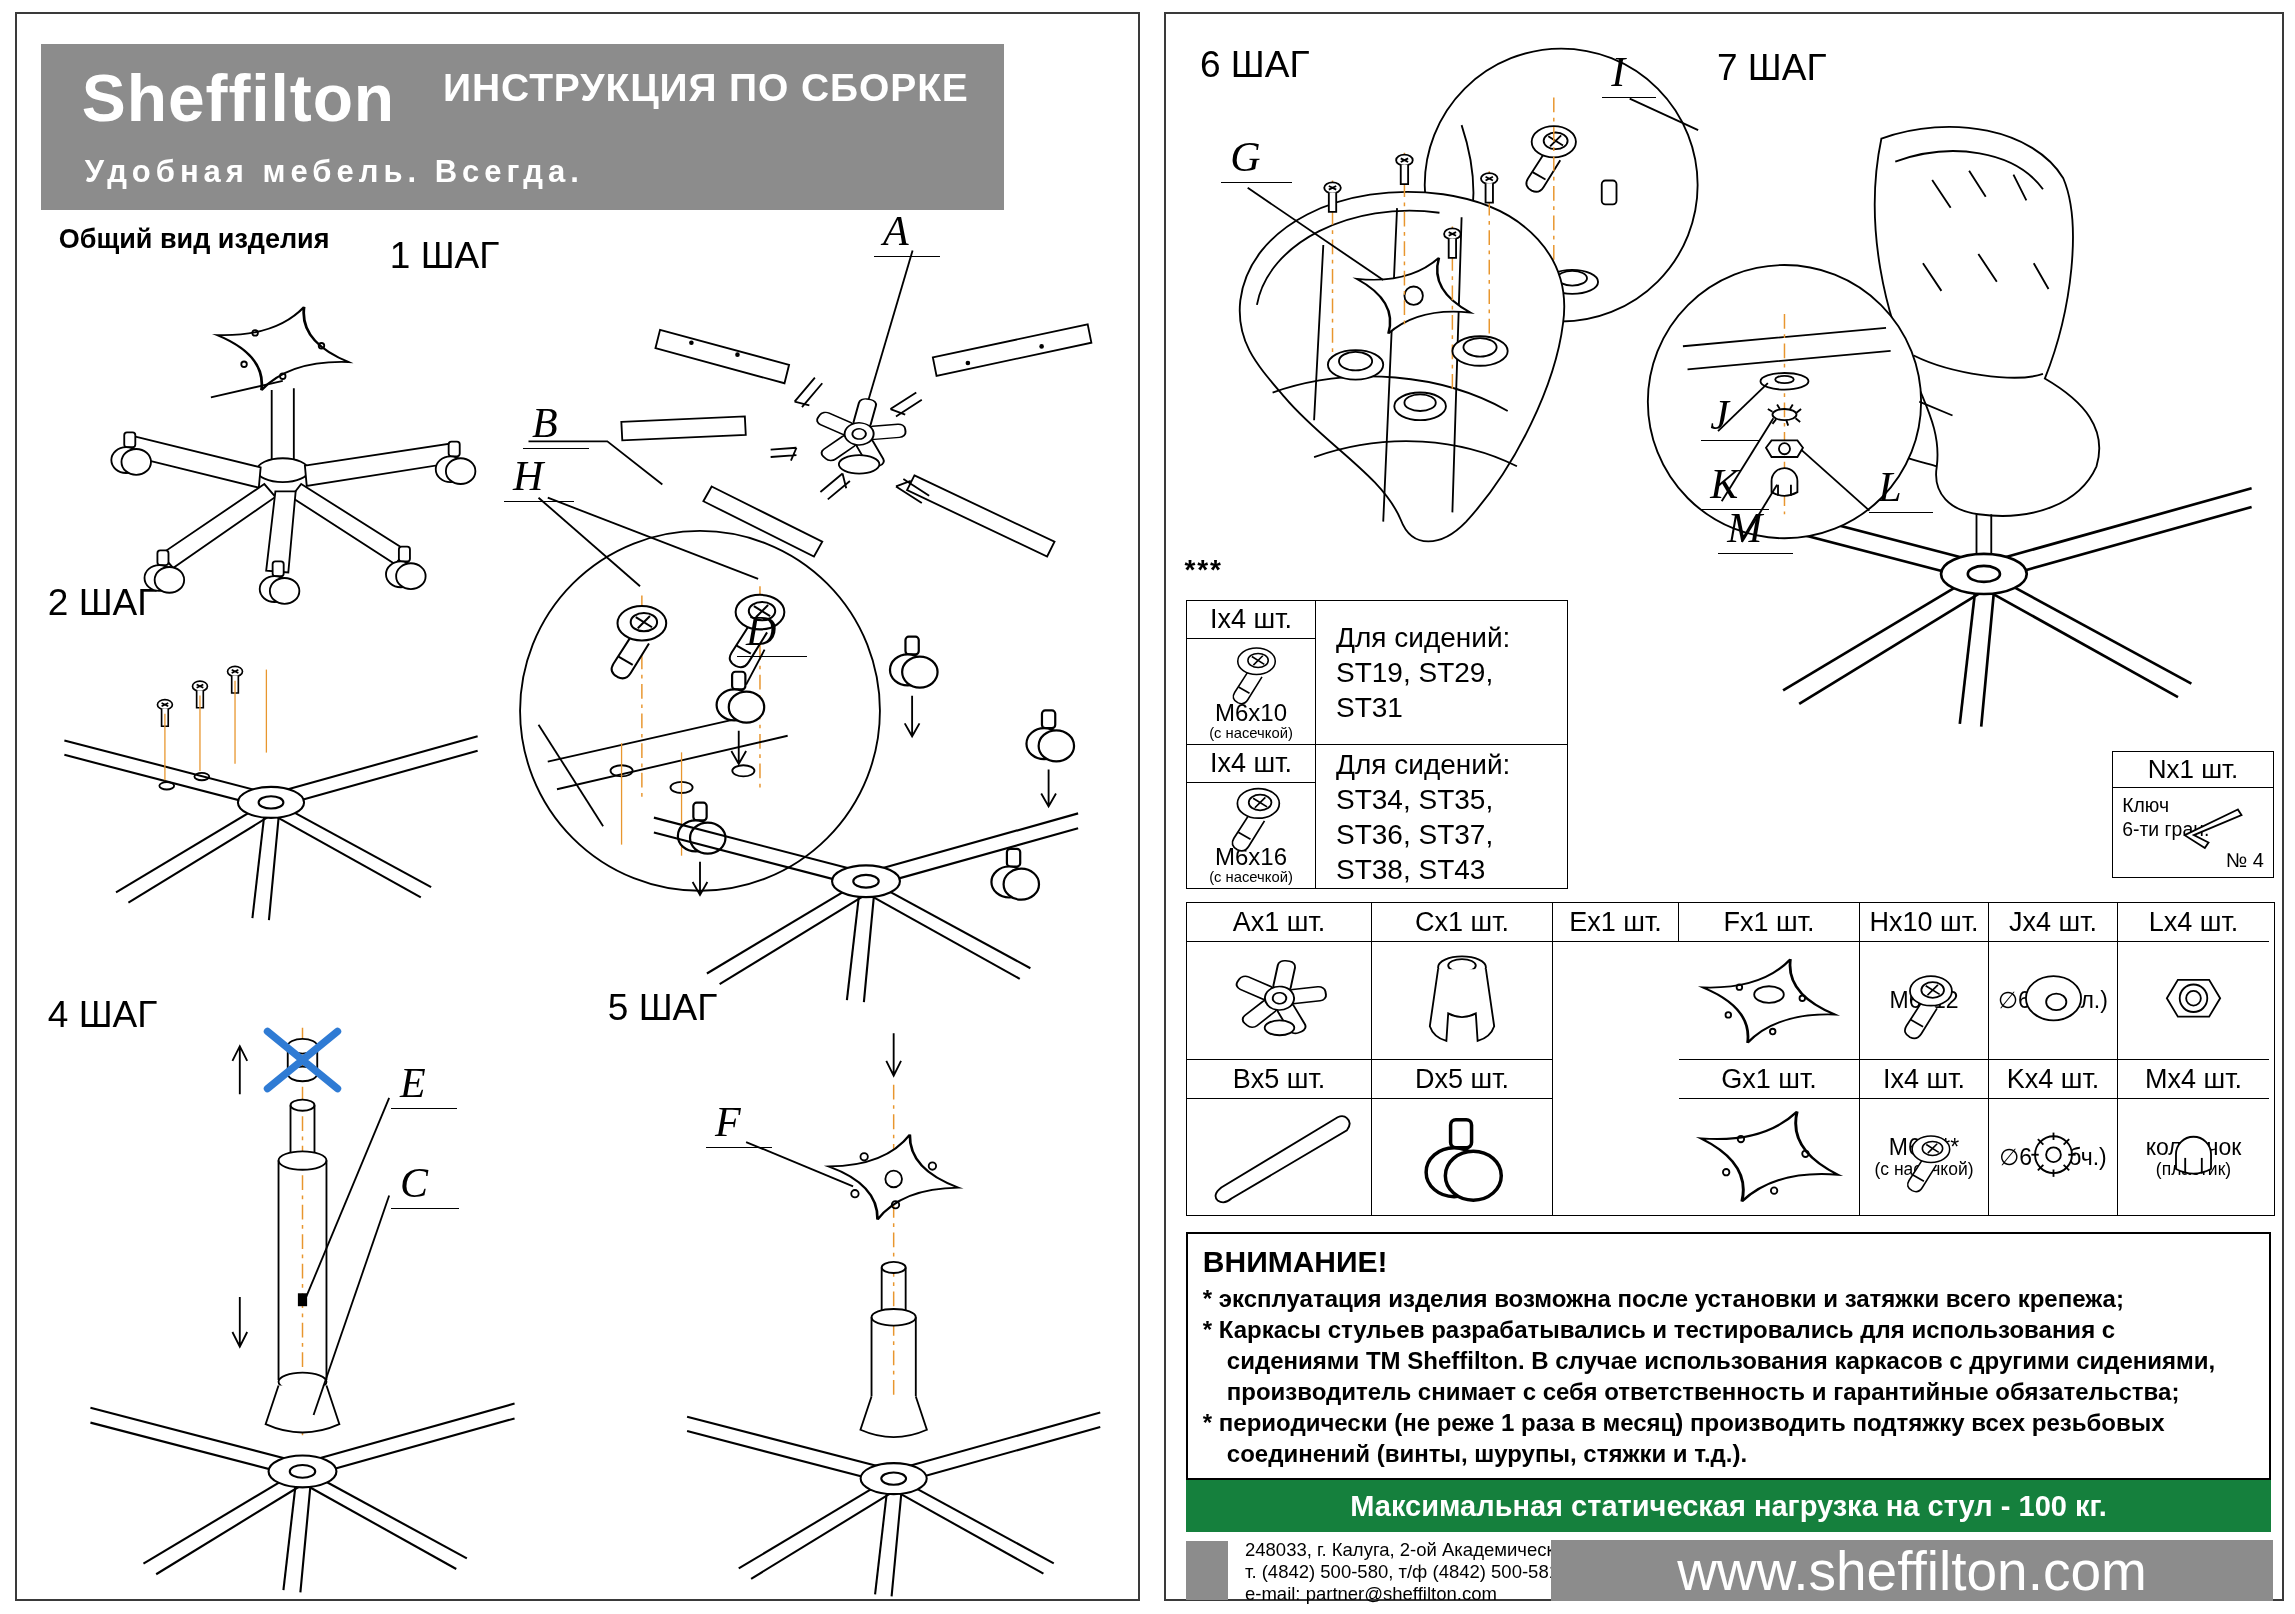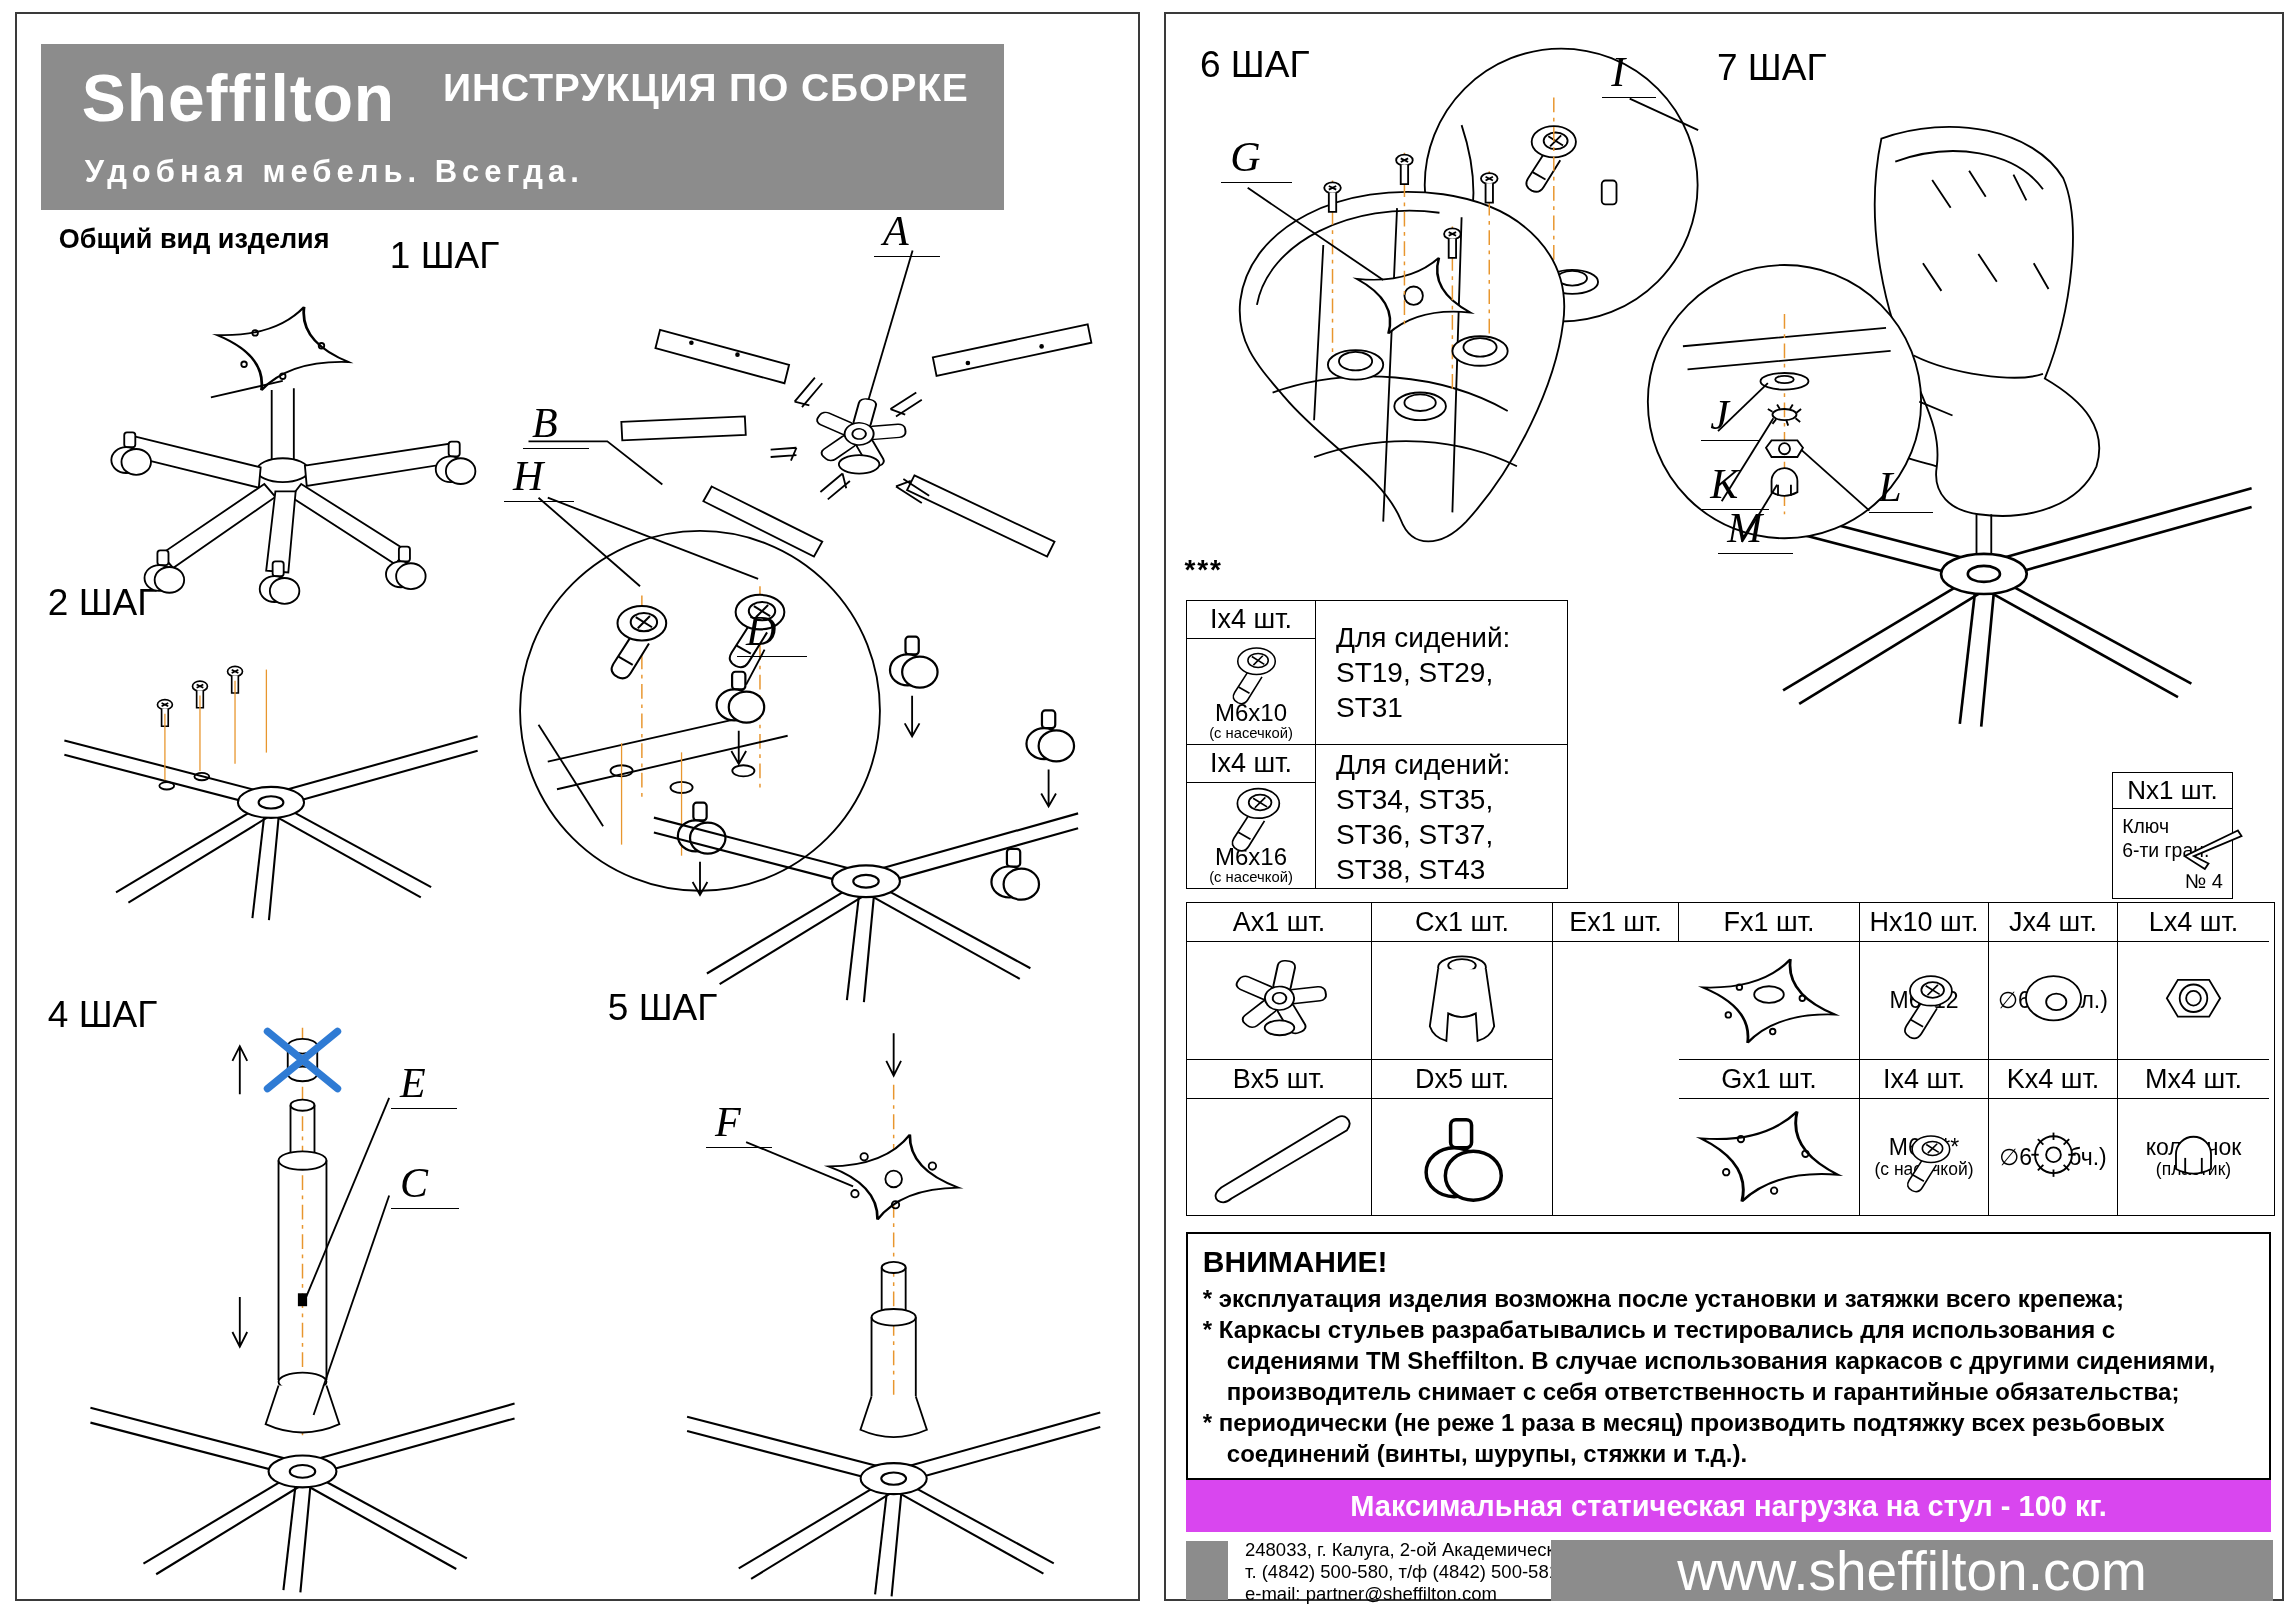--- a/index.html
+++ b/index.html
@@ -22,39 +22,39 @@
   .screw-table{position:absolute;left:20px;top:586px;width:382px;border:1.8px solid #000;box-sizing:border-box;}
   .st-row{display:flex;height:143px;}
   .st-row + .st-row{border-top:1.8px solid #000;}
   .st-left{width:129px;border-right:1.8px solid #000;display:flex;flex-direction:column;box-sizing:border-box;}
   .st-qty{height:37px;line-height:37px;text-align:center;font-size:27px;border-bottom:1.8px solid #000;}
   .st-pic{flex:1;display:flex;align-items:center;justify-content:center;}
   .st-size{text-align:center;font-size:24px;line-height:24px;}
   .st-note{text-align:center;font-size:14.8px;line-height:16.6px;padding-bottom:2.8px;}
   .st-right{flex:1;display:flex;flex-direction:column;justify-content:center;padding-left:20px;font-size:28px;line-height:35px;}
   
-  .key-box{position:absolute;left:946px;top:758px;width:121px;height:127px;border:1.8px solid #000;box-sizing:border-box;}
+  .key-box{position:absolute;left:946px;top:737px;width:162px;height:127px;border:1.8px solid #000;box-sizing:border-box;}
   .kb-qty{height:35px;line-height:35px;text-align:center;font-size:26px;border-bottom:1.8px solid #000;}
   .kb-name{position:absolute;left:9.2px;top:41px;font-size:19.4px;line-height:24px;}
   .kb-num{position:absolute;right:9.2px;bottom:5.5px;font-size:20px;}
   
   .parts-table{position:absolute;left:20px;top:888px;width:1089px;border:1.8px solid #000;box-sizing:border-box;display:grid;grid-template-columns:185px 181px 126px 181px 129px 129px 151px;grid-template-rows:39px 118px 39px 116px;}
   .pt-h{font-size:27px;display:flex;align-items:center;justify-content:center;box-sizing:border-box;}
   .pt-img{display:flex;flex-direction:column;align-items:center;justify-content:center;box-sizing:border-box;position:relative;}
   .br{border-right:1.8px solid #000;} .bb{border-bottom:1.8px solid #000;}
   .pt-sub{font-size:23px;line-height:25px;text-align:center;}
   .pt-sub-sm{font-size:17.5px;line-height:19.4px;text-align:center;}
   .e-span{grid-column:3;grid-row:2/5;}
   .gas-label{position:absolute;bottom:5.5px;left:0;right:0;text-align:center;font-size:24px;}
   
   .warning-box{position:absolute;left:20px;top:1218px;width:1085px;border:2.8px solid #000;box-sizing:border-box;padding:11px 14.8px 9.2px 14.8px;}
   .warn-title{font-size:30px;font-weight:bold;margin-bottom:3.7px;}
   .warn-item{font-size:24px;font-weight:bold;line-height:31px;padding-left:24px;text-indent:-24px;}
   
-  .load-banner{position:absolute;left:20px;top:1466px;width:1085px;height:52px;background:#d946ef;color:#fff;font-size:29px;font-weight:bold;text-align:center;line-height:52px;}
+  .load-banner{position:absolute;left:20px;top:1466px;width:1085px;height:52px;background:#15803d;color:#fff;font-size:29px;font-weight:bold;text-align:center;line-height:52px;}
   .foot-square{position:absolute;left:20px;top:1527px;width:42px;height:59px;background:#8c8c8c;}
   .address{position:absolute;left:79px;top:1525px;font-size:18.5px;line-height:22px;}
   .site-box{position:absolute;left:385px;top:1526px;width:722px;height:61px;background:#8c8c8c;color:#fff;display:flex;align-items:center;justify-content:center;font-size:55px;}
   svg{position:absolute;overflow:visible;}
   .ln{stroke:#000;stroke-width:2;fill:none;}
   .fw{stroke:#000;stroke-width:2;fill:#fff;}
   .axis{stroke:#e8962e;stroke-width:1.6;fill:none;stroke-dasharray:16 6 4 6;}
   .axis-s{stroke:#e8962e;stroke-width:1.4;fill:none;}
   .bluex{stroke:#2f7bd4;stroke-width:8;stroke-linecap:round;fill:none;}
 </style>

